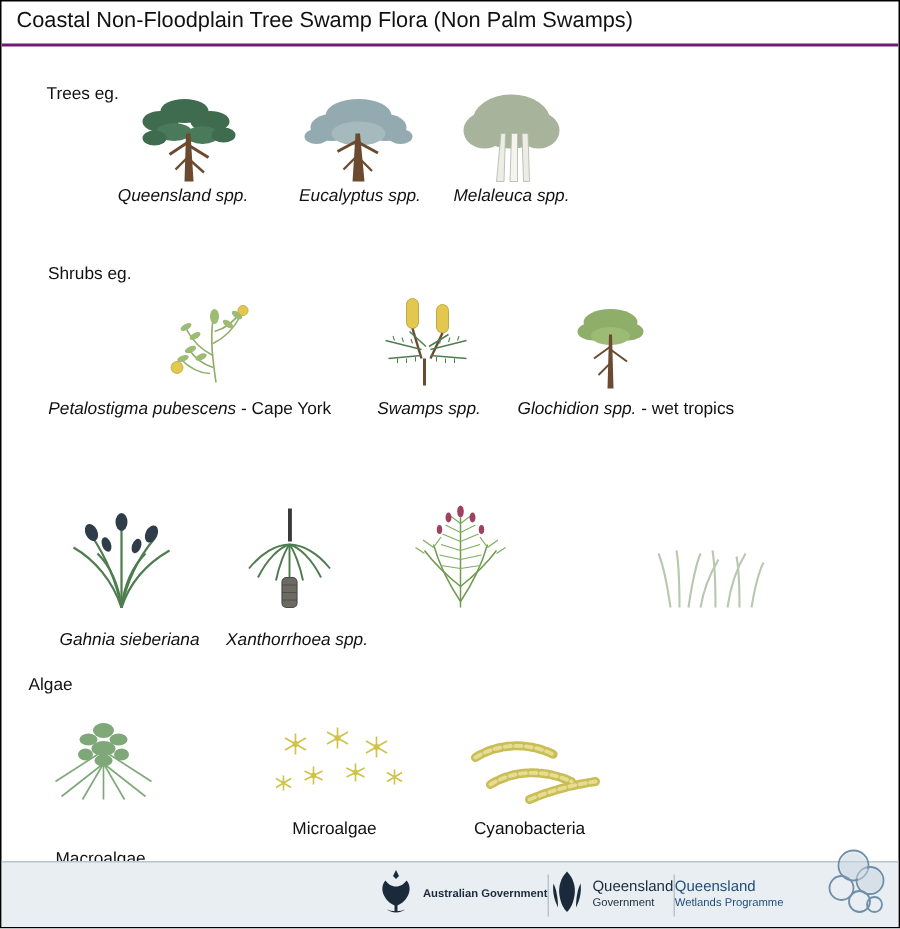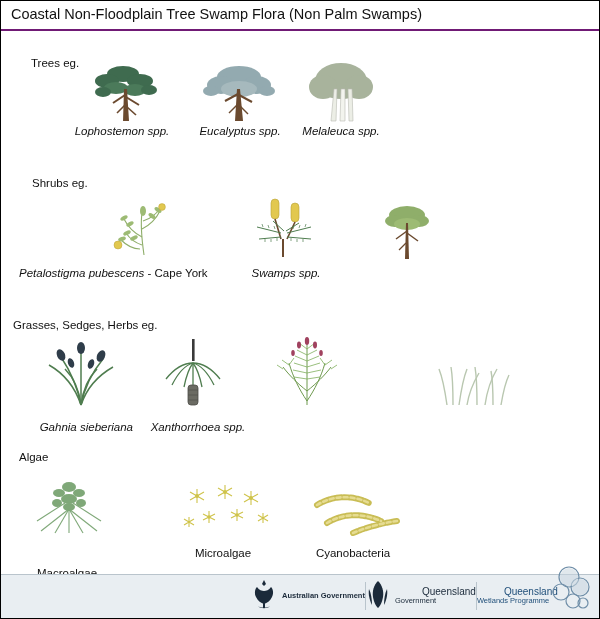--- a/index.html
+++ b/index.html
@@ -82,21 +82,20 @@
   }
   .logo-text {
     font-size: 7.5px;
     line-height: 1.15;
     color: #1b2a3a;
     white-space: nowrap;
   }
   .logo-text .big {
     font-size: 10px;
     display: block;
-    margin-left: 27px;
   }
   .logo-text .qld-blue { color: #1f4e79; }
   .divider-v {
     width: 1px;
     height: 28px;
     background: #b9c4cc;
   }
   #wetlands-circles {
     position: absolute;
     right: 6px;
@@ -160,21 +159,21 @@
         <ellipse cx="22" cy="28" rx="14" ry="12" fill="#a8b39c"></ellipse>
         <ellipse cx="58" cy="28" rx="14" ry="12" fill="#a8b39c"></ellipse>
 
         <path d="M33 30 L30 62 L35 62 L36 30 Z" fill="#eceee6" stroke="#b9bbb2" stroke-width="0.6"></path>
         <path d="M40 30 L39 62 L44 62 L44 30 Z" fill="#f3f4ee" stroke="#b9bbb2" stroke-width="0.6"></path>
         <path d="M47 30 L48 62 L52 62 L51 30 Z" fill="#eceee6" stroke="#b9bbb2" stroke-width="0.6"></path>
       </g>
     </svg>
   </div>
 
-  <div class="caption italic" style="left:66px; top:124px; width:110px;">Lophostemon spp.</div>
+  <div class="caption italic" style="left:66px; top:124px; width:110px;">Queensland spp.</div>
   <div class="caption italic" style="left:192px; top:124px; width:94px;">Eucalyptus spp.</div>
   <div class="caption italic" style="left:293px; top:124px; width:94px;">Melaleuca spp.</div>
 
   <div class="group-heading" style="left:10px; top:176px;margin-left:21px;">Shrubs eg.</div>
 
   <div class="art" style="left:105px; top:192px; width:72px; height:68px;">
     <svg width="72" height="68" viewBox="0 0 72 68">
       <g stroke="#8fae6a" stroke-width="1.1" fill="none">
         <path d="M38 62 C36 48 34 34 36 20"></path>
         <path d="M36 44 C28 40 22 34 18 26"></path>
@@ -237,24 +236,24 @@
         <ellipse cx="43" cy="24" rx="10" ry="6" fill="#8fae6a"></ellipse>
         <ellipse cx="31" cy="27" rx="13" ry="6" fill="#9dbb74"></ellipse>
         <path d="M30 26 L29 62 L33 62 L32 26 Z" fill="#6b4a2f"></path>
         <path d="M31 34 L20 42" stroke="#6b4a2f" stroke-width="1.4" fill="none"></path>
         <path d="M31 36 L42 44" stroke="#6b4a2f" stroke-width="1.4" fill="none"></path>
         <path d="M30 46 L23 53" stroke="#6b4a2f" stroke-width="1.2" fill="none"></path>
       </g>
     </svg>
   </div>
 
-  <div class="caption italic" style="left:18px; top:266px; width:215px; text-align:left;"><span>Petalostigma pubescens</span><span class="plain">  - Cape York</span></div>
+  <div class="caption italic" style="left:18px; top:266px; width:215px; text-align:center;"><span>Petalostigma pubescens</span><span class="plain">  - Cape York</span></div>
   <div class="caption italic" style="left:241px; top:266px; width:88px;">Swamps spp.</div>
-
-  <div class="group-heading" style="left:12px; top:318px;">Grasses, Sedges, Herbs eg.</div>
+  <div class="caption italic" style="left:344px; top:266px; width:175px; text-align:left;"><span>Glochidion spp.</span><span class="plain"> - wet tropics</span></div>
+
 
   <div class="art" style="left:38px; top:336px; width:84px; height:70px;">
     <svg width="84" height="70" viewBox="0 0 84 70">
       <g stroke="#4f7d4f" stroke-width="1.5" fill="none">
         <path d="M42 68 C36 50 24 36 10 28"></path>
         <path d="M42 68 C38 48 30 32 22 20"></path>
         <path d="M42 68 C42 46 42 30 42 14"></path>
         <path d="M42 68 C46 48 54 34 64 22"></path>
         <path d="M42 68 C48 50 60 38 74 30"></path>
         <path d="M42 68 C40 52 34 40 26 32"></path>

